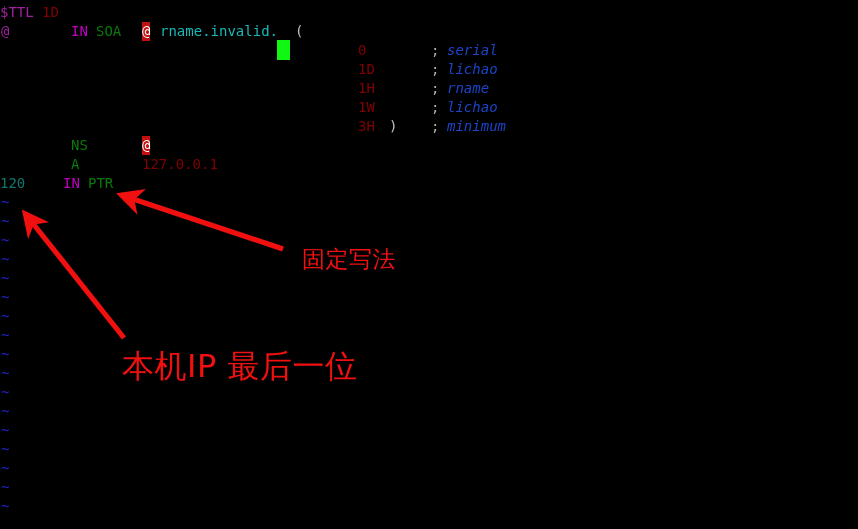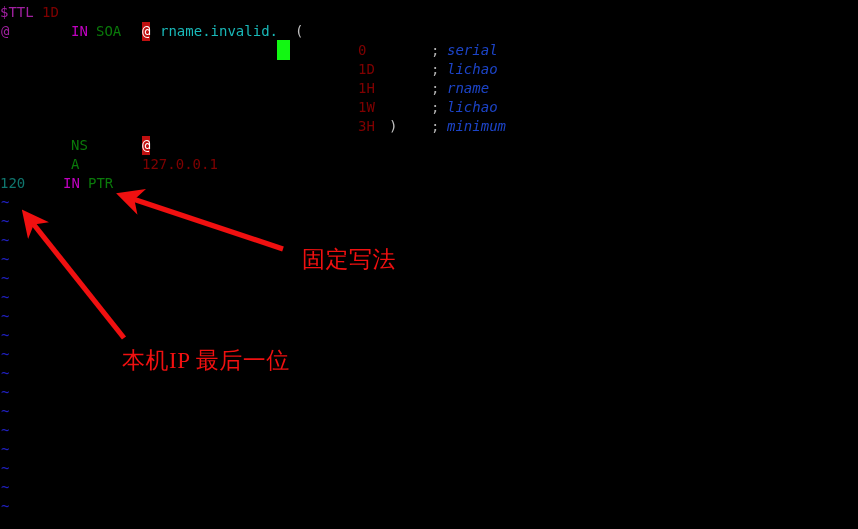--- a/index.html
+++ b/index.html
@@ -81,21 +81,21 @@
   .annot-label {
     position: absolute;
     color: #f01010;
     font-family: "DejaVu Sans", sans-serif;
     font-size: 23px;
     font-weight: 500;
     white-space: pre;
     letter-spacing: 0.5px;
   }
   #annot-fixed-usage { left: 302px; top: 244px; }
-  #annot-local-ip    { left: 122px; top: 345px; font-size: 23px; font-family: Liberation Serif, serif; }
+  #annot-local-ip    { left: 122px; top: 345px; font-size: 32px; }
 </style>
 </head>
 <body>
 
 <div id="terminal">
 
   
   <div class="line" style="top:3px">
     <span class="col c-directive" style="left:0px">$TTL</span>
     <span class="col c-number" style="left:42px">1D</span>

